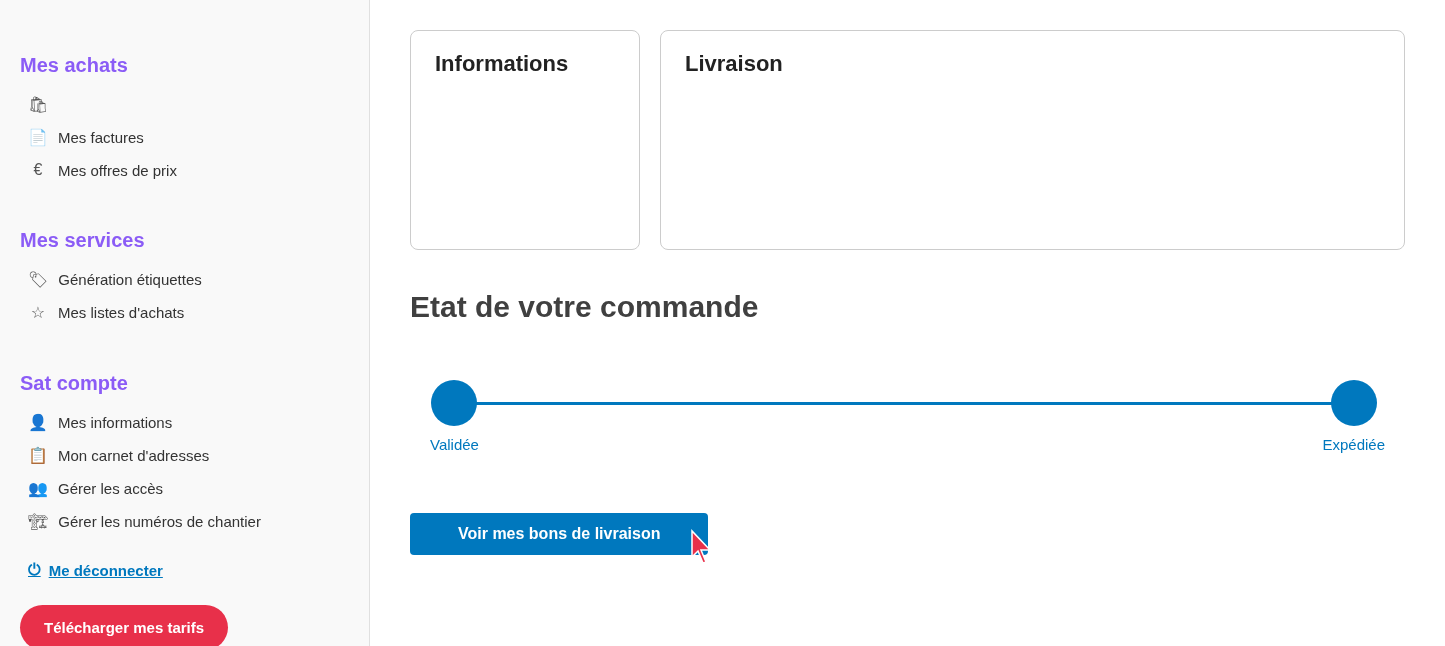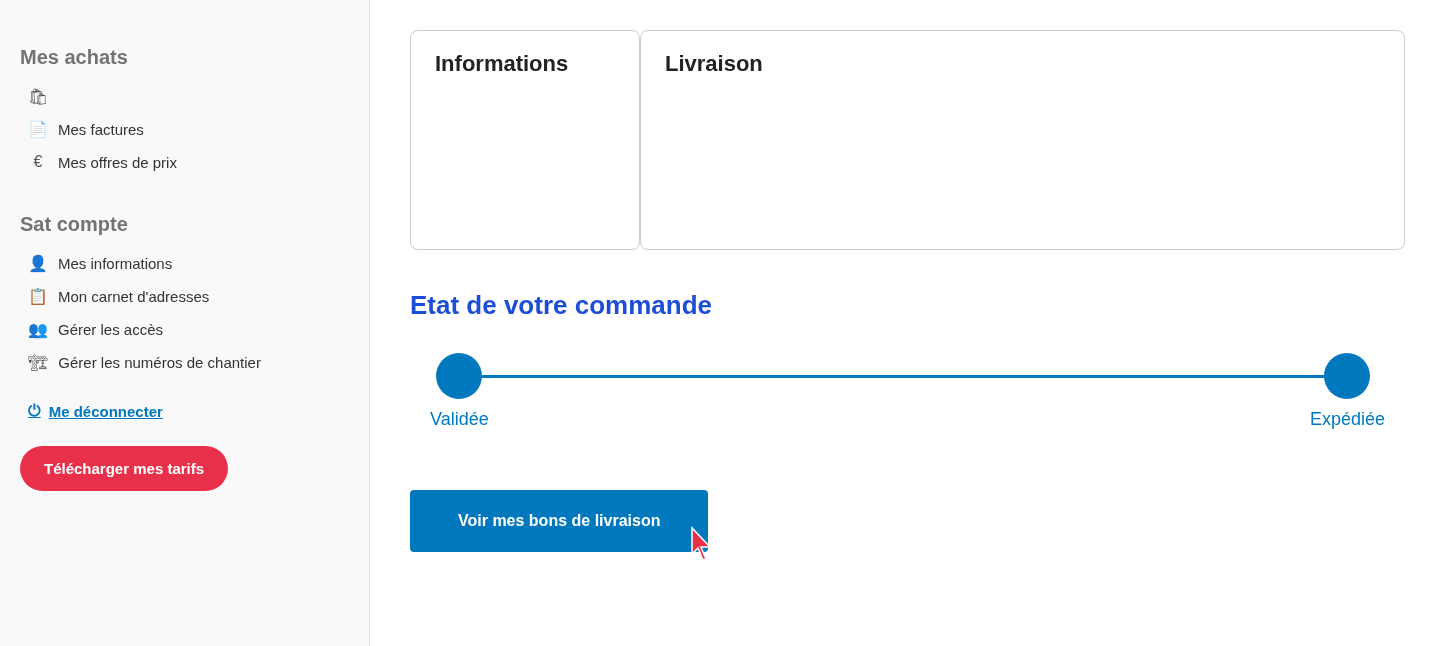--- a/index.html
+++ b/index.html
@@ -19,23 +19,23 @@
       background: #f9f9f9;
       padding: 20px 20px 30px 20px;
       display: flex;
       flex-direction: column;
       border-right: 1px solid #e0e0e0;
     }
 
     .sidebar-section-title {
       font-size: 20px;
       font-weight: 700;
-      color: #737373;
+      color: #8b5cf6;
       margin-bottom: 12px;
-      margin-top: 18px;
+      margin-top: 26px;
     }
 
     .sidebar-item {
       display: flex;
       align-items: center;
       gap: 10px;
       padding: 6px 8px;
       font-size: 15px;
       color: #333;
       cursor: pointer;
@@ -84,20 +84,21 @@
     .main-content {
       flex: 1;
       padding: 30px 40px;
       background: white;
       overflow-y: auto;
     }
 
     
     .cards-row {
       display: flex;
+      gap: 20px;
       margin-bottom: 40px;
     }
 
     .info-card {
       border: 1px solid #ccc;
       border-radius: 8px;
       padding: 20px 24px;
       min-width: 230px;
       min-height: 220px;
       background: white;
@@ -114,24 +115,24 @@
       min-width: 440px;
       flex: 1;
     }
 
     
     .order-status-section {
       margin-top: 10px;
     }
 
     .order-status-title {
-      font-size: 26px;
+      font-size: 30px;
       font-weight: 700;
-      color: #1d4ed8;
-      margin-bottom: 32px;
+      color: #404040;
+      margin-bottom: 56px;
     }
 
     
     .progress-tracker {
       display: flex;
       align-items: flex-start;
       position: relative;
       margin-bottom: 50px;
       margin-left: 20px;
       margin-right: 20px;
@@ -160,36 +161,36 @@
       height: 46px;
       border-radius: 50%;
       background: #0078be;
       display: flex;
       align-items: center;
       justify-content: center;
     }
 
     .step-label {
       margin-top: 10px;
-      font-size: 18px;
+      font-size: 15px;
       color: #0078be;
       white-space: nowrap;
     }
 
     .step-spacer {
       flex: 1;
     }
 
     
     .btn-voir-bons {
       background: #0078be;
       color: white;
       border: none;
       border-radius: 4px;
-      padding: 22px 48px;
+      padding: 12px 48px;
       font-size: 16px;
       font-weight: 600;
       cursor: pointer;
       margin-top: 10px;
     }
   </style>
 </head>
 <body>
 
 <div class="sidebar">
@@ -202,20 +203,31 @@
     <div class="sidebar-item">
       <span class="icon">📄</span>
       <span>Mes factures</span>
     </div>
     <div class="sidebar-item">
       <span class="icon">€</span>
       <span>Mes offres de prix</span>
     </div>
   </div>
 
+  <div class="sidebar-divider">
+    <div class="sidebar-section-title">Mes services</div>
+    <div class="sidebar-item">
+      <span class="icon">🏷</span>
+      <span>Génération étiquettes</span>
+    </div>
+    <div class="sidebar-item">
+      <span class="icon">☆</span>
+      <span>Mes listes d'achats</span>
+    </div>
+  </div>
 
   <div class="sidebar-divider">
     <div class="sidebar-section-title">Sat compte</div>
     <div class="sidebar-item">
       <span class="icon">👤</span>
       <span>Mes informations</span>
     </div>
     <div class="sidebar-item">
       <span class="icon">📋</span>
       <span>Mon carnet d'adresses</span>

